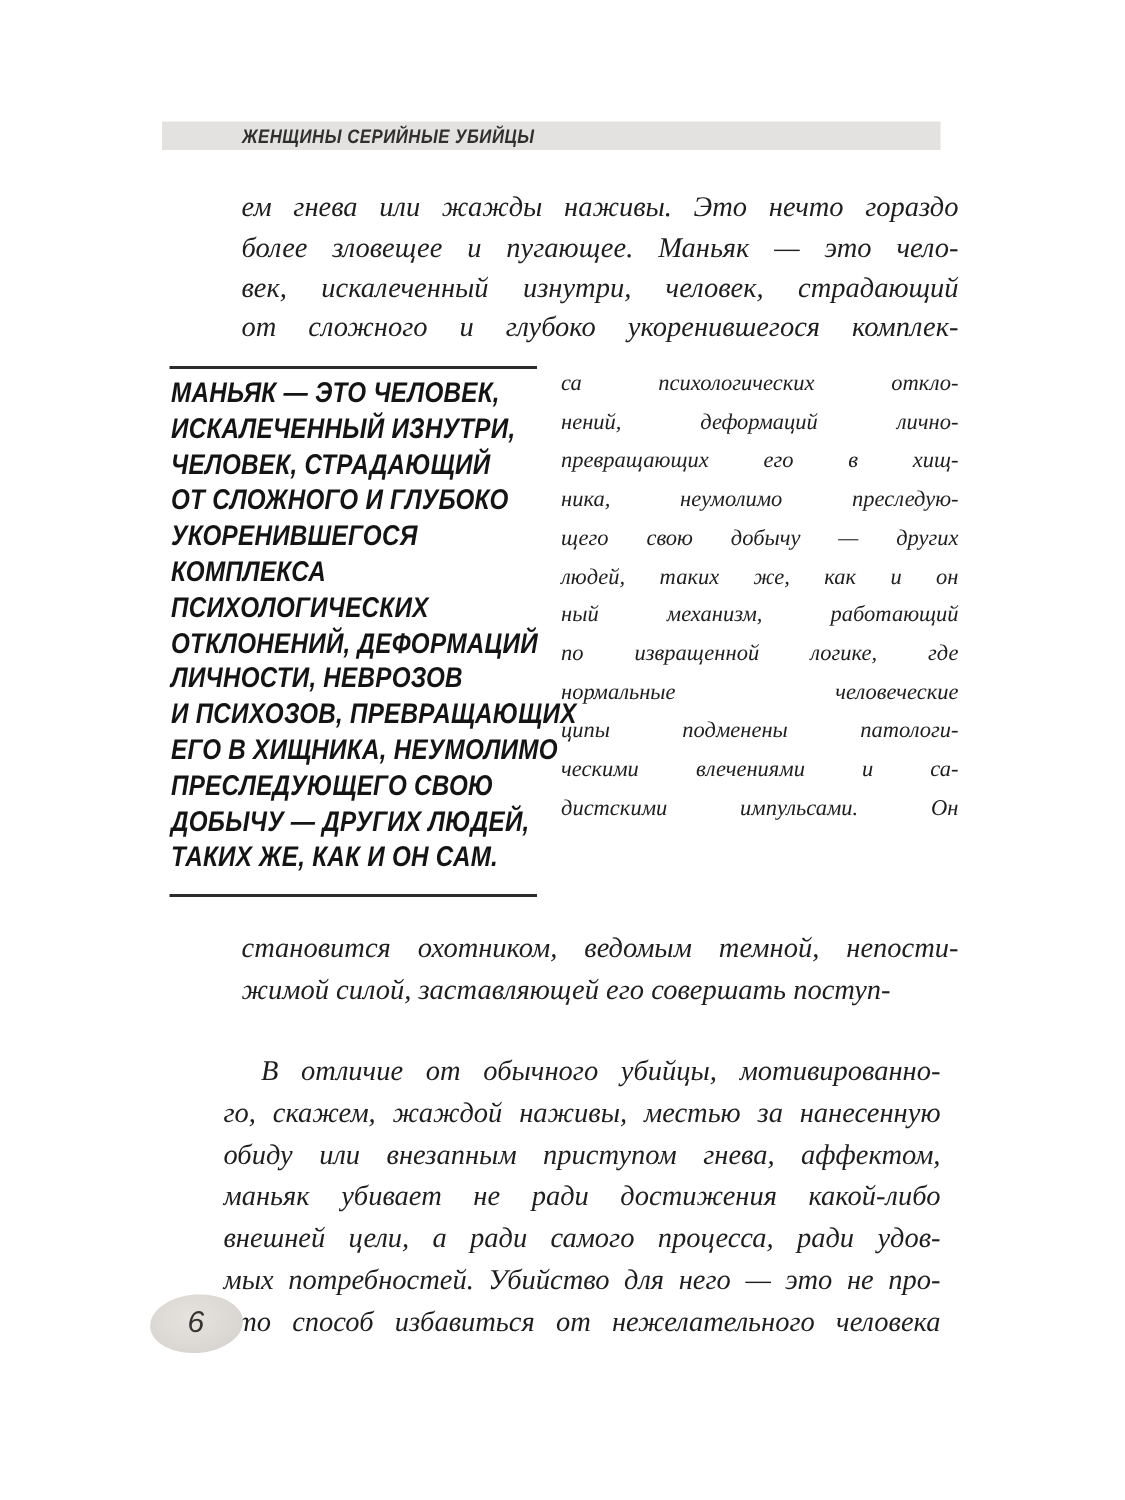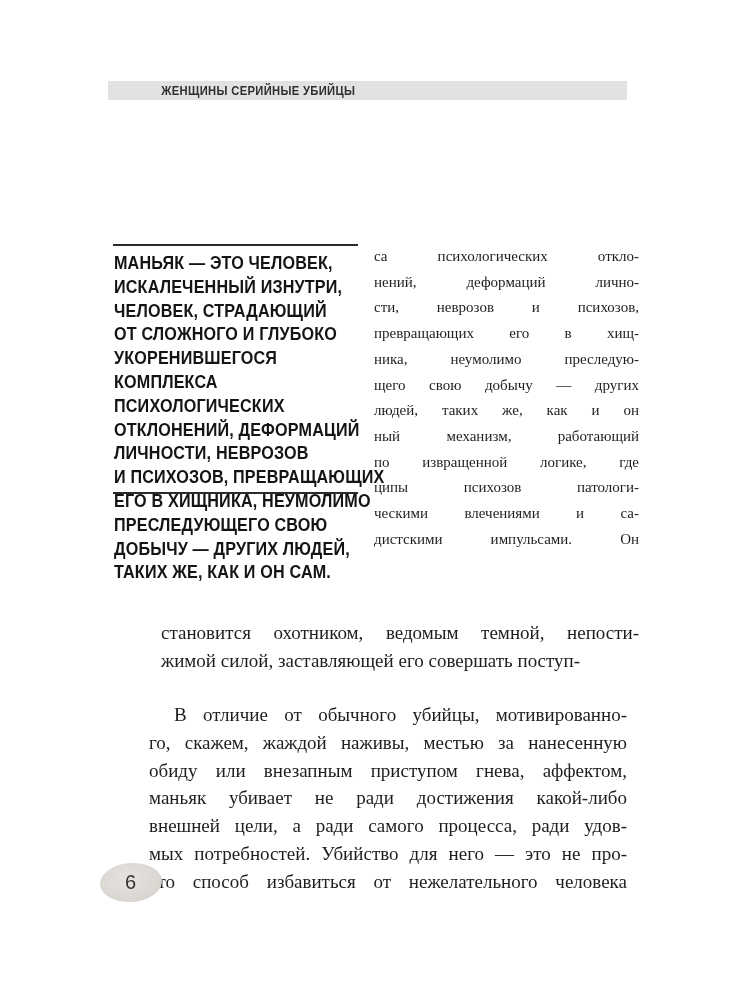--- a/index.html
+++ b/index.html
@@ -11,20 +11,21 @@
   }
   *{margin:0;padding:0;box-sizing:border-box;}
   html,body{background:#ffffff;}
   .page{
     position:relative;
     width:750px;height:1000px;
     background:#ffffff;
     overflow:hidden;
     font-family:"Liberation Serif", serif;
     color:var(--text);
+    font-style:italic;
   }
   
   .header-bar{
     position:absolute;left:108px;top:81px;width:519px;height:19px;
     background:var(--header-bar);
     display:flex;align-items:center;
   }
   .header-title{
     display:inline-block;
     padding-left:62px;
@@ -48,21 +49,21 @@
     white-space:normal;
   }
   .p1{left:161px;top:126px;width:478px;line-height:26.8px;}
   .colright{left:374px;top:244px;width:265px;line-height:25.7px;font-size:15px;}
   .p1end{left:161px;top:619px;width:478px;line-height:27.6px;}
   .p1end .jline:last-child{text-align-last:left;}
   .p2{left:149px;top:701px;width:478px;line-height:27.8px;}
   .p2 .jline:first-child{text-indent:25px;}
   
   .quote-block{
-    position:absolute;left:113px;top:244px;width:245px;height:250px;
+    position:absolute;left:113px;top:244px;width:245px;height:354px;
   }
   .quote-rule{
     position:absolute;left:0;width:100%;height:2px;
     background:var(--rule);
   }
   .quote-rule.top{top:0;}
   .quote-rule.bottom{bottom:0;}
   .quote-lines{
     position:absolute;left:1px;top:7px;
     width:288px;
@@ -93,20 +94,26 @@
 </style>
 </head>
 <body>
 
 <div class="page">
 
   <div class="header-bar">
     <span class="header-title">ЖЕНЩИНЫ СЕРИЙНЫЕ УБИЙЦЫ</span>
   </div>
 
+  <div class="textblock p1">
+      <div class="jline">ем гнева или жажды наживы. Это нечто гораздо</div>
+      <div class="jline">более зловещее и пугающее. Маньяк — это чело-</div>
+      <div class="jline">век, искалеченный изнутри, человек, страдающий</div>
+      <div class="jline">от сложного и глубоко укоренившегося комплек-</div>
+    </div>
 
   <div class="quote-block">
     <div class="quote-rule top"></div>
     <div class="quote-lines">
         <div class="qline">МАНЬЯК — ЭТО ЧЕЛОВЕК,</div>
         <div class="qline">ИСКАЛЕЧЕННЫЙ ИЗНУТРИ,</div>
         <div class="qline">ЧЕЛОВЕК, СТРАДАЮЩИЙ</div>
         <div class="qline">ОТ СЛОЖНОГО И ГЛУБОКО</div>
         <div class="qline">УКОРЕНИВШЕГОСЯ</div>
         <div class="qline">КОМПЛЕКСА</div>
@@ -118,28 +125,28 @@
         <div class="qline">ПРЕСЛЕДУЮЩЕГО СВОЮ</div>
         <div class="qline">ДОБЫЧУ — ДРУГИХ ЛЮДЕЙ,</div>
         <div class="qline">ТАКИХ ЖЕ, КАК И ОН САМ.</div>
       </div>
     <div class="quote-rule bottom"></div>
   </div>
 
   <div class="textblock colright">
       <div class="jline">са психологических откло-</div>
       <div class="jline">нений, деформаций лично-</div>
-      <div class="jline">сти, неврозов и психозов,</div>
       <div class="jline">превращающих его в хищ-</div>
       <div class="jline">ника, неумолимо преследую-</div>
       <div class="jline">щего свою добычу — других</div>
       <div class="jline">людей, таких же, как и он</div>
       <div class="jline">ный механизм, работающий</div>
       <div class="jline">по извращенной логике, где</div>
-      <div class="jline">ципы психозов патологи-</div>
+      <div class="jline">нормальные человеческие</div>
+      <div class="jline">ципы подменены патологи-</div>
       <div class="jline">ческими влечениями и са-</div>
       <div class="jline">дистскими импульсами. Он</div>
     </div>
 
   <div class="textblock p1end">
       <div class="jline">становится охотником, ведомым темной, непости-</div>
       <div class="jline">жимой силой, заставляющей его совершать поступ-</div>
     </div>
 
   <div class="textblock p2">

